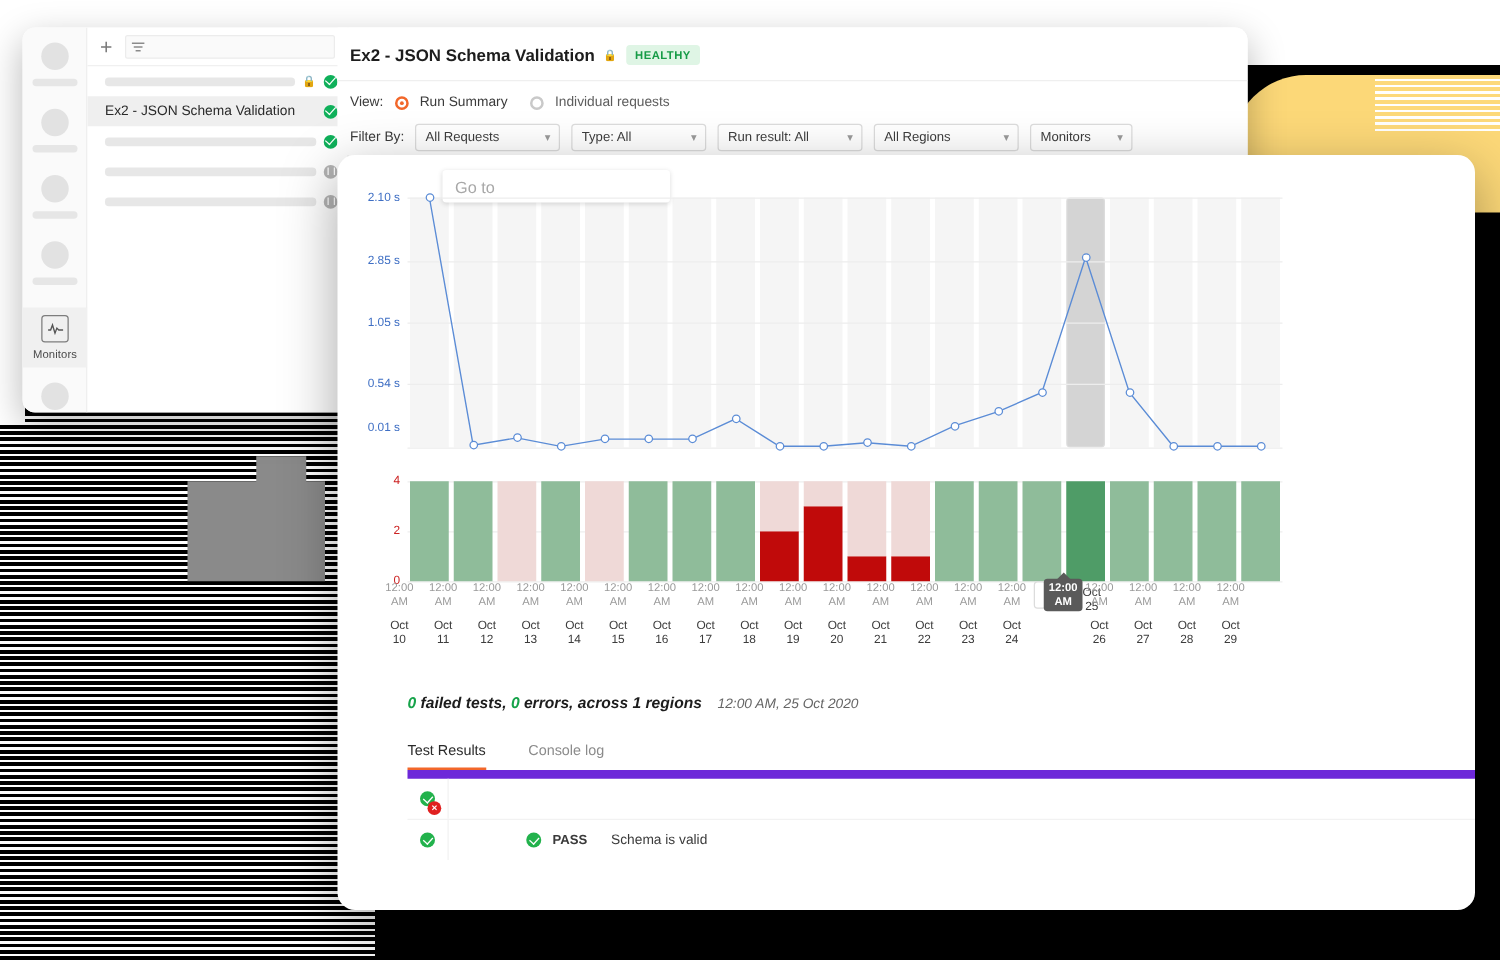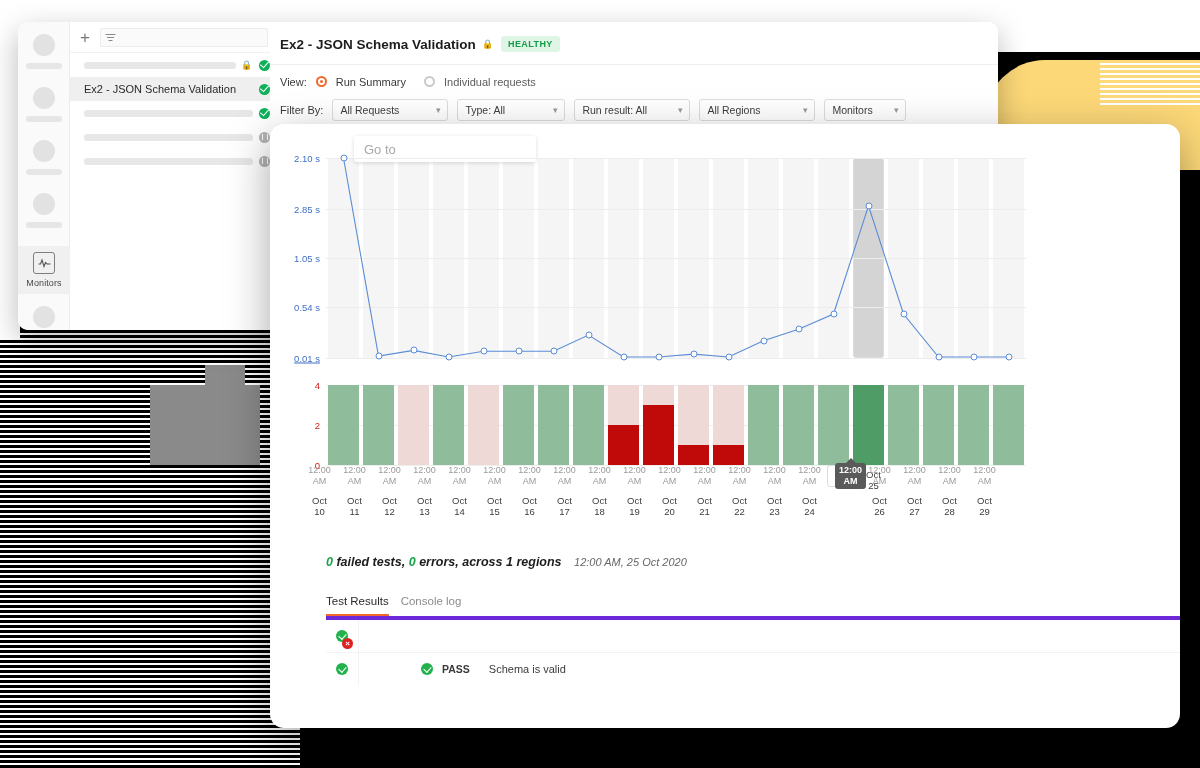--- a/index.html
+++ b/index.html
@@ -94,21 +94,21 @@
     position:absolute;left:270px;top:22px;width:728px;height:102px;
     background:#fff;border-radius:0 10px 0 0;overflow:hidden;
   }
   .dh-title-row{display:flex;align-items:center;gap:7px;padding:14px 0 0 10px;
     border-bottom:1px solid #efefef;padding-bottom:12px;}
   .dh-title{font-size:13.5px;font-weight:bold;color:#1d1d1d;}
   .badge-healthy{
     background:#dff5e5;color:#169b46;font-size:9px;font-weight:bold;
     padding:3px 7px;border-radius:3px;letter-spacing:.4px;
   }
-  .view-row{display:flex;gap:9px;padding:11px 0 0 10px;font-size:11px;color:#3a3a3a;}
+  .view-row{display:flex;align-items:center;gap:9px;padding:11px 0 0 10px;font-size:11px;color:#3a3a3a;}
   .radio{width:11px;height:11px;border-radius:50%;border:2px solid #c9c9c9;box-sizing:border-box;}
   .radio.on{border-color:#f2672a;background:#fff;position:relative;}
   .radio.on::after{content:"";position:absolute;left:2px;top:2px;width:3px;height:3px;border-radius:50%;background:#f2672a;}
   .filter-row{display:flex;align-items:center;gap:9px;padding:11px 0 0 10px;font-size:11px;color:#3a3a3a;}
   .sel{
     height:22px;border:1px solid #dcdcdc;border-radius:3px;background:#fff;
     display:flex;align-items:center;justify-content:space-between;
     padding:0 7px;font-size:10.5px;color:#3d3d3d;box-sizing:border-box;
   }
   .caret{color:#9a9a9a;font-size:9px;margin-left:10px;}
@@ -145,21 +145,21 @@
   }
   .xl.sel .t::before{
     content:"";position:absolute;left:50%;top:-5px;transform:translateX(-50%);
     border-left:6px solid transparent;border-right:6px solid transparent;border-bottom:6px solid #5a5a5a;
   }
 
   
   .summary{margin:24px 0 0 56px;font-size:12.5px;color:#1d1d1d;font-weight:bold;font-style:italic;}
   .summary .g{color:#16a34a;}
   .summary .ts{font-weight:normal;color:#666;font-size:11px;margin-left:9px;}
-  .tabs{margin:26px 0 0 56px;display:flex;gap:12px;border-bottom:4px solid #6d28d9;
+  .tabs{margin:26px 0 0 56px;display:flex;gap:34px;border-bottom:7px solid #6d28d9;
     width:854px;box-sizing:border-box;}
   .tab{font-size:11.5px;color:#8b8b8b;padding-bottom:7px;}
   .tab.active{color:#2a2a2a;border-bottom:2px solid #f2672a;}
 
   .res-row{display:flex;align-items:center;height:32px;width:854px;margin-left:56px;
     border-bottom:1px solid #f2f2f2;}
   .res-gut{width:32px;flex:0 0 32px;display:flex;align-items:center;justify-content:center;
     border-right:1px solid #f2f2f2;height:100%;position:relative;}
   .chk{width:12px;height:12px;border-radius:50%;background:#22b24c;position:relative;}
   .chk::after{content:"";position:absolute;left:3.5px;top:2px;width:3.5px;height:6px;
@@ -316,21 +316,21 @@
         <div class="colband" style="left: 177px; width: 31px;"></div>
         <div class="colband" style="left: 142px; width: 31px;"></div>
         <div class="colband" style="left: 107px; width: 31px;"></div>
         <div class="colband" style="left: 72px; width: 31px;"></div>
         <div class="colband" style="left: 37px; width: 31px;"></div>
         <div class="colband" style="left: 2px; width: 31px;"></div>
       <div id="goto-tip">
         <span>Go to</span>
       </div>
     <div class="gridline" style="top: 200px;"></div>
-        <div class="ytick" style="top: 200px; text-decoration: underline;">0.01 s</div>
+        <div class="ytick" style="top: 184px;">0.01 s</div>
         <div class="gridline" style="top: 149.282px;"></div>
         <div class="ytick" style="top: 149.282px;">0.54 s</div>
         <div class="gridline" style="top: 100.478px;"></div>
         <div class="ytick" style="top: 100.478px;">1.05 s</div>
         <div class="gridline" style="top: 50.7177px;"></div>
         <div class="ytick" style="top: 50.7177px;">2.85 s</div>
         <div class="gridline" style="top: 0px;"></div>
         <div class="ytick" style="top: 0px;">2.10 s</div>
         <svg width="700" height="200" style="position: absolute; left: 0px; top: 0px;">
           <polyline points="17.5,0 52.5,198.08612440191388 87.5,192.3444976076555 122.5,199.04306220095694 157.5,193.30143540669857 192.5,193.30143540669857 227.5,193.30143540669857 262.5,177.0334928229665 297.5,199.04306220095694 332.5,199.04306220095694 367.5,196.17224880382776 402.5,199.04306220095694 437.5,182.77511961722487 472.5,171.29186602870814 507.5,155.98086124401914 542.5,47.846889952153106 577.5,155.98086124401914 612.5,199.04306220095694 647.5,199.04306220095694 682.5,199.04306220095694" fill="none" stroke="#5b8cd6" stroke-width="1.1"></polyline>

